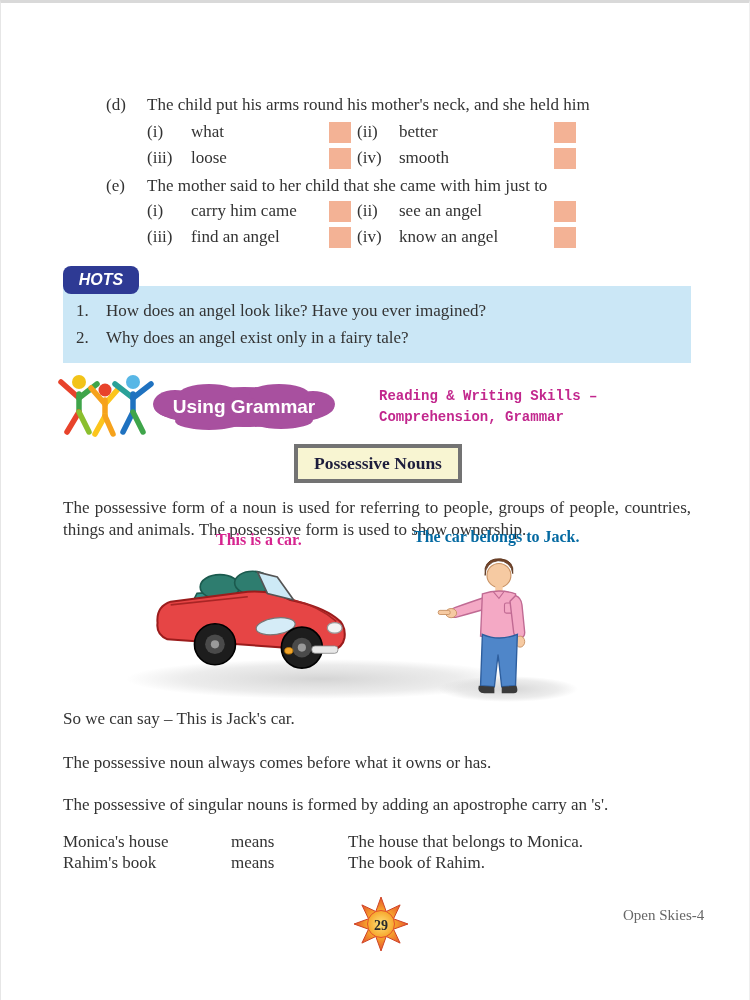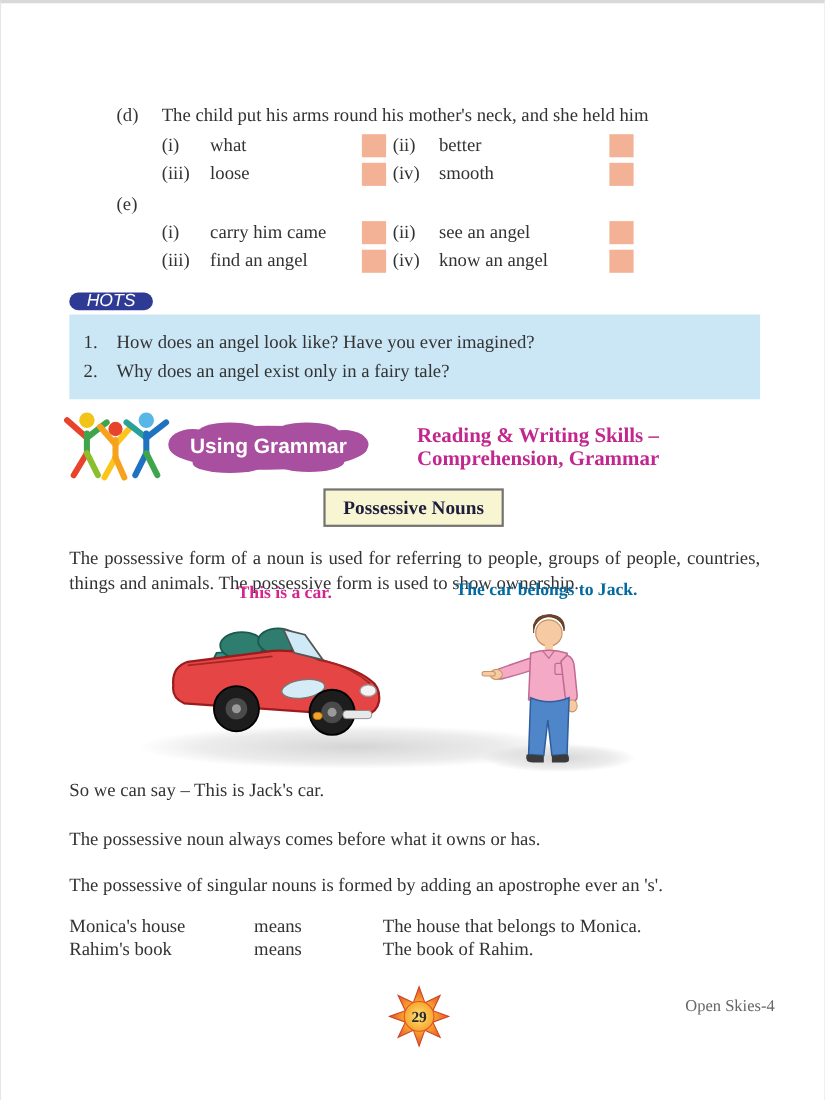--- a/index.html
+++ b/index.html
@@ -11,36 +11,36 @@
   }
   
   .q-row,.opt-row{position:absolute;left:0;width:750px;height:24px;}
   .q-label{position:absolute;left:105px;font-size:17px;}
   .q-text{position:absolute;left:146px;font-size:17px;}
   .opt-num,.opt-txt{position:absolute;font-size:17px;}
   .n1{left:146px;} .t1{left:190px;} .b1{left:328px;}
   .n2{left:356px;} .t2{left:398px;} .b2{left:553px;}
   .a-box{position:absolute;top:0px;width:22px;height:21px;background:#f3b295;}
   
-  .hots-badge{position:absolute;left:62px;top:263px;width:76px;height:16px;background:#2e3a94;
+  .hots-badge{position:absolute;left:62px;top:263px;width:76px;height:28px;background:#2e3a94;
     border-radius:8px;color:#fff;font-family:"Liberation Sans",sans-serif;font-style:italic;
-    font-weight:normal;font-size:16px;display:flex;align-items:center;justify-content:center;z-index:2;}
+    font-weight:bold;font-size:16px;display:flex;align-items:center;justify-content:center;z-index:2;}
   .hots-panel{position:absolute;left:62px;top:283px;width:628px;height:77px;background:#cbe7f6;z-index:1;}
   .hots-q{position:absolute;left:0;width:628px;height:22px;}
   .hq-num{position:absolute;left:13px;font-size:17px;}
   .hq-text{position:absolute;left:43px;font-size:17px;}
   
   .people-svg{position:absolute;left:54px;top:369px;}
   .banner{position:absolute;left:148px;top:379px;width:190px;height:50px;}
   .banner svg{position:absolute;left:0;top:0;}
   .banner-label{position:absolute;left:0;top:0;width:190px;height:50px;display:flex;align-items:center;
     justify-content:center;color:#fff;font-family:"Liberation Sans",sans-serif;font-weight:bold;font-size:19px;}
-  .skills{position:absolute;left:378px;top:383px;font-weight:bold;font-size:19px;color:#c2278d;line-height:21px;}
+  .skills{position:absolute;left:378px;top:383px;font-weight:bold;font-size:14px;color:#c2278d;line-height:21px;font-family:Liberation Mono, monospace;}
   .topic-box{position:absolute;left:293px;top:441px;width:160px;height:31px;background:#f8f5d2;
-    border:2px solid #737373;display:flex;align-items:center;justify-content:center;
+    border:4px solid #737373;display:flex;align-items:center;justify-content:center;
     font-weight:bold;font-size:17.5px;color:#1d1d3c;}
   .topic-box::before{content:'';position:absolute;left:4px;right:4px;top:-9px;height:14px;background:#f8f5d2;
     border:2px solid #6b4f9e;border-bottom:none;border-radius:50% 50% 0 0 / 100% 100% 0 0;z-index:-1;}
   
   .intro{position:absolute;left:62px;top:477px;width:628px;font-size:17px;line-height:21.5px;text-align:justify;}
   .caption-car{position:absolute;left:175px;top:528px;color:#d6248f;font-weight:bold;font-size:16px;margin-left:40px;}
   .caption-jack{position:absolute;left:413px;top:525px;color:#0369a1;font-weight:bold;font-size:16px;}
   .illustration{position:absolute;left:95px;top:548px;}
   .statement{position:absolute;left:62px;font-size:17px;}
   .s1{top:706px;} .s2{top:750px;} .s3{top:792px;}
@@ -75,20 +75,21 @@
       <span class="opt-num n1">(iii)</span>
       <span class="opt-txt t1">loose</span>
       <span class="a-box b1"></span>
       <span class="opt-num n2">(iv)</span>
       <span class="opt-txt t2">smooth</span>
       <span class="a-box b2"></span>
     </div>
 
     <div class="q-row" style="top:173px">
       <span class="q-label">(e)</span>
+      <span class="q-text">The mother said to her child that she came with him just to</span>
     </div>
     <div class="opt-row" style="top:198px">
       <span class="opt-num n1">(i)</span>
       <span class="opt-txt t1">carry him came</span>
       <span class="a-box b1"></span>
       <span class="opt-num n2">(ii)</span>
       <span class="opt-txt t2">see an angel</span>
       <span class="a-box b2"></span>
     </div>
     <div class="opt-row" style="top:224px">
@@ -215,21 +216,21 @@
       <path d="M56,42 Q62,44 63,52 L66,82 Q66,88 60,88 Q55,88 54,82 L50,48 Z" fill="#f4a9c5" stroke="#c06a93" stroke-width="1.5"></path>
       <ellipse cx="61" cy="92" rx="5" ry="6" fill="#f6caa2" stroke="#c99365" stroke-width="1"></ellipse>
       <path d="M20,84 L18,140 L33,141 L37,106 L41,141 L56,140 L58,84 Q38,92 20,84 Z" fill="#4f86c9" stroke="#2d5e9e" stroke-width="1.5"></path>
       <path d="M16,140 Q14,148 22,148 L33,148 L33,141 Z" fill="#3b3b3b"></path>
       <path d="M41,141 L41,148 L54,148 Q60,148 57,140 Z" fill="#3b3b3b"></path>
     </g>
   </svg>
 
   <div class="statement s1">So we can say – This is Jack's car.</div>
   <div class="statement s2">The possessive noun always comes before what it owns or has.</div>
-  <div class="statement s3">The possessive of singular nouns is formed by adding an apostrophe ever an 's'.</div>
+  <div class="statement s3">The possessive of singular nouns is formed by adding an apostrophe carry an 's'.</div>
 
   <div class="examples">
     <div class="ex-row">
       <span class="ex-phrase">Monica's house</span>
       <span class="ex-conn">means</span>
       <span class="ex-meaning">The house that belongs to Monica.</span>
     </div>
     <div class="ex-row">
       <span class="ex-phrase">Rahim's book</span>
       <span class="ex-conn">means</span>

